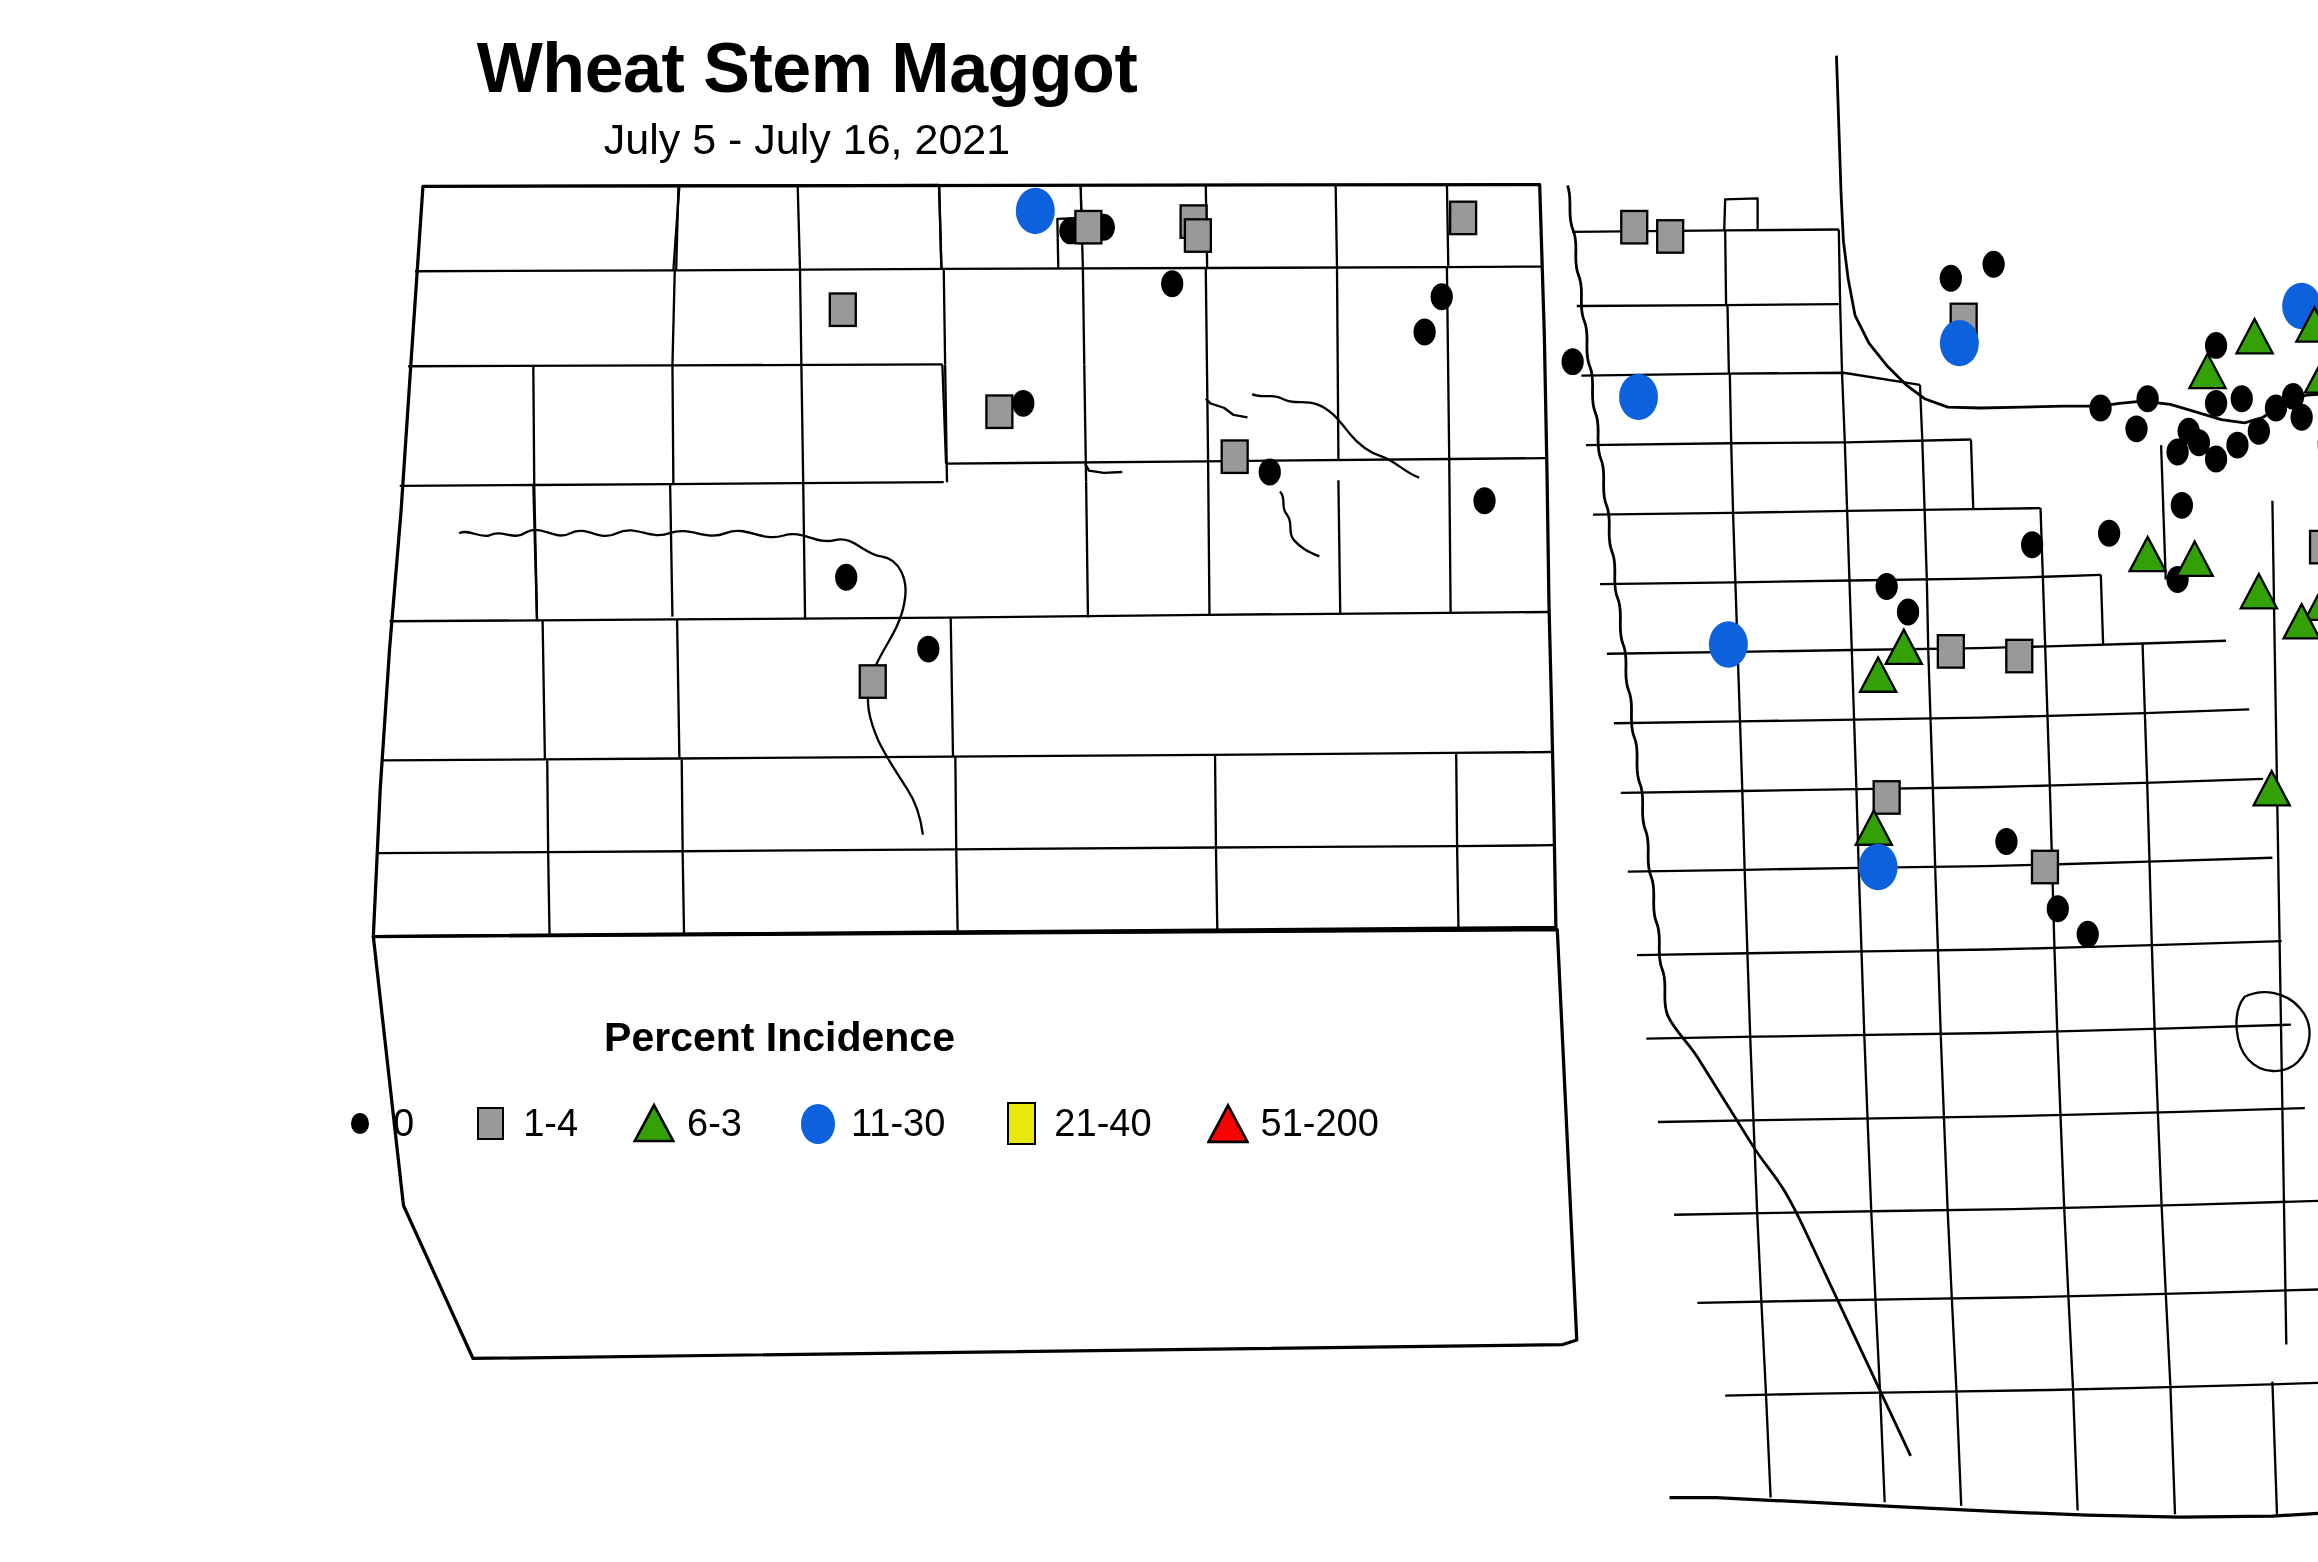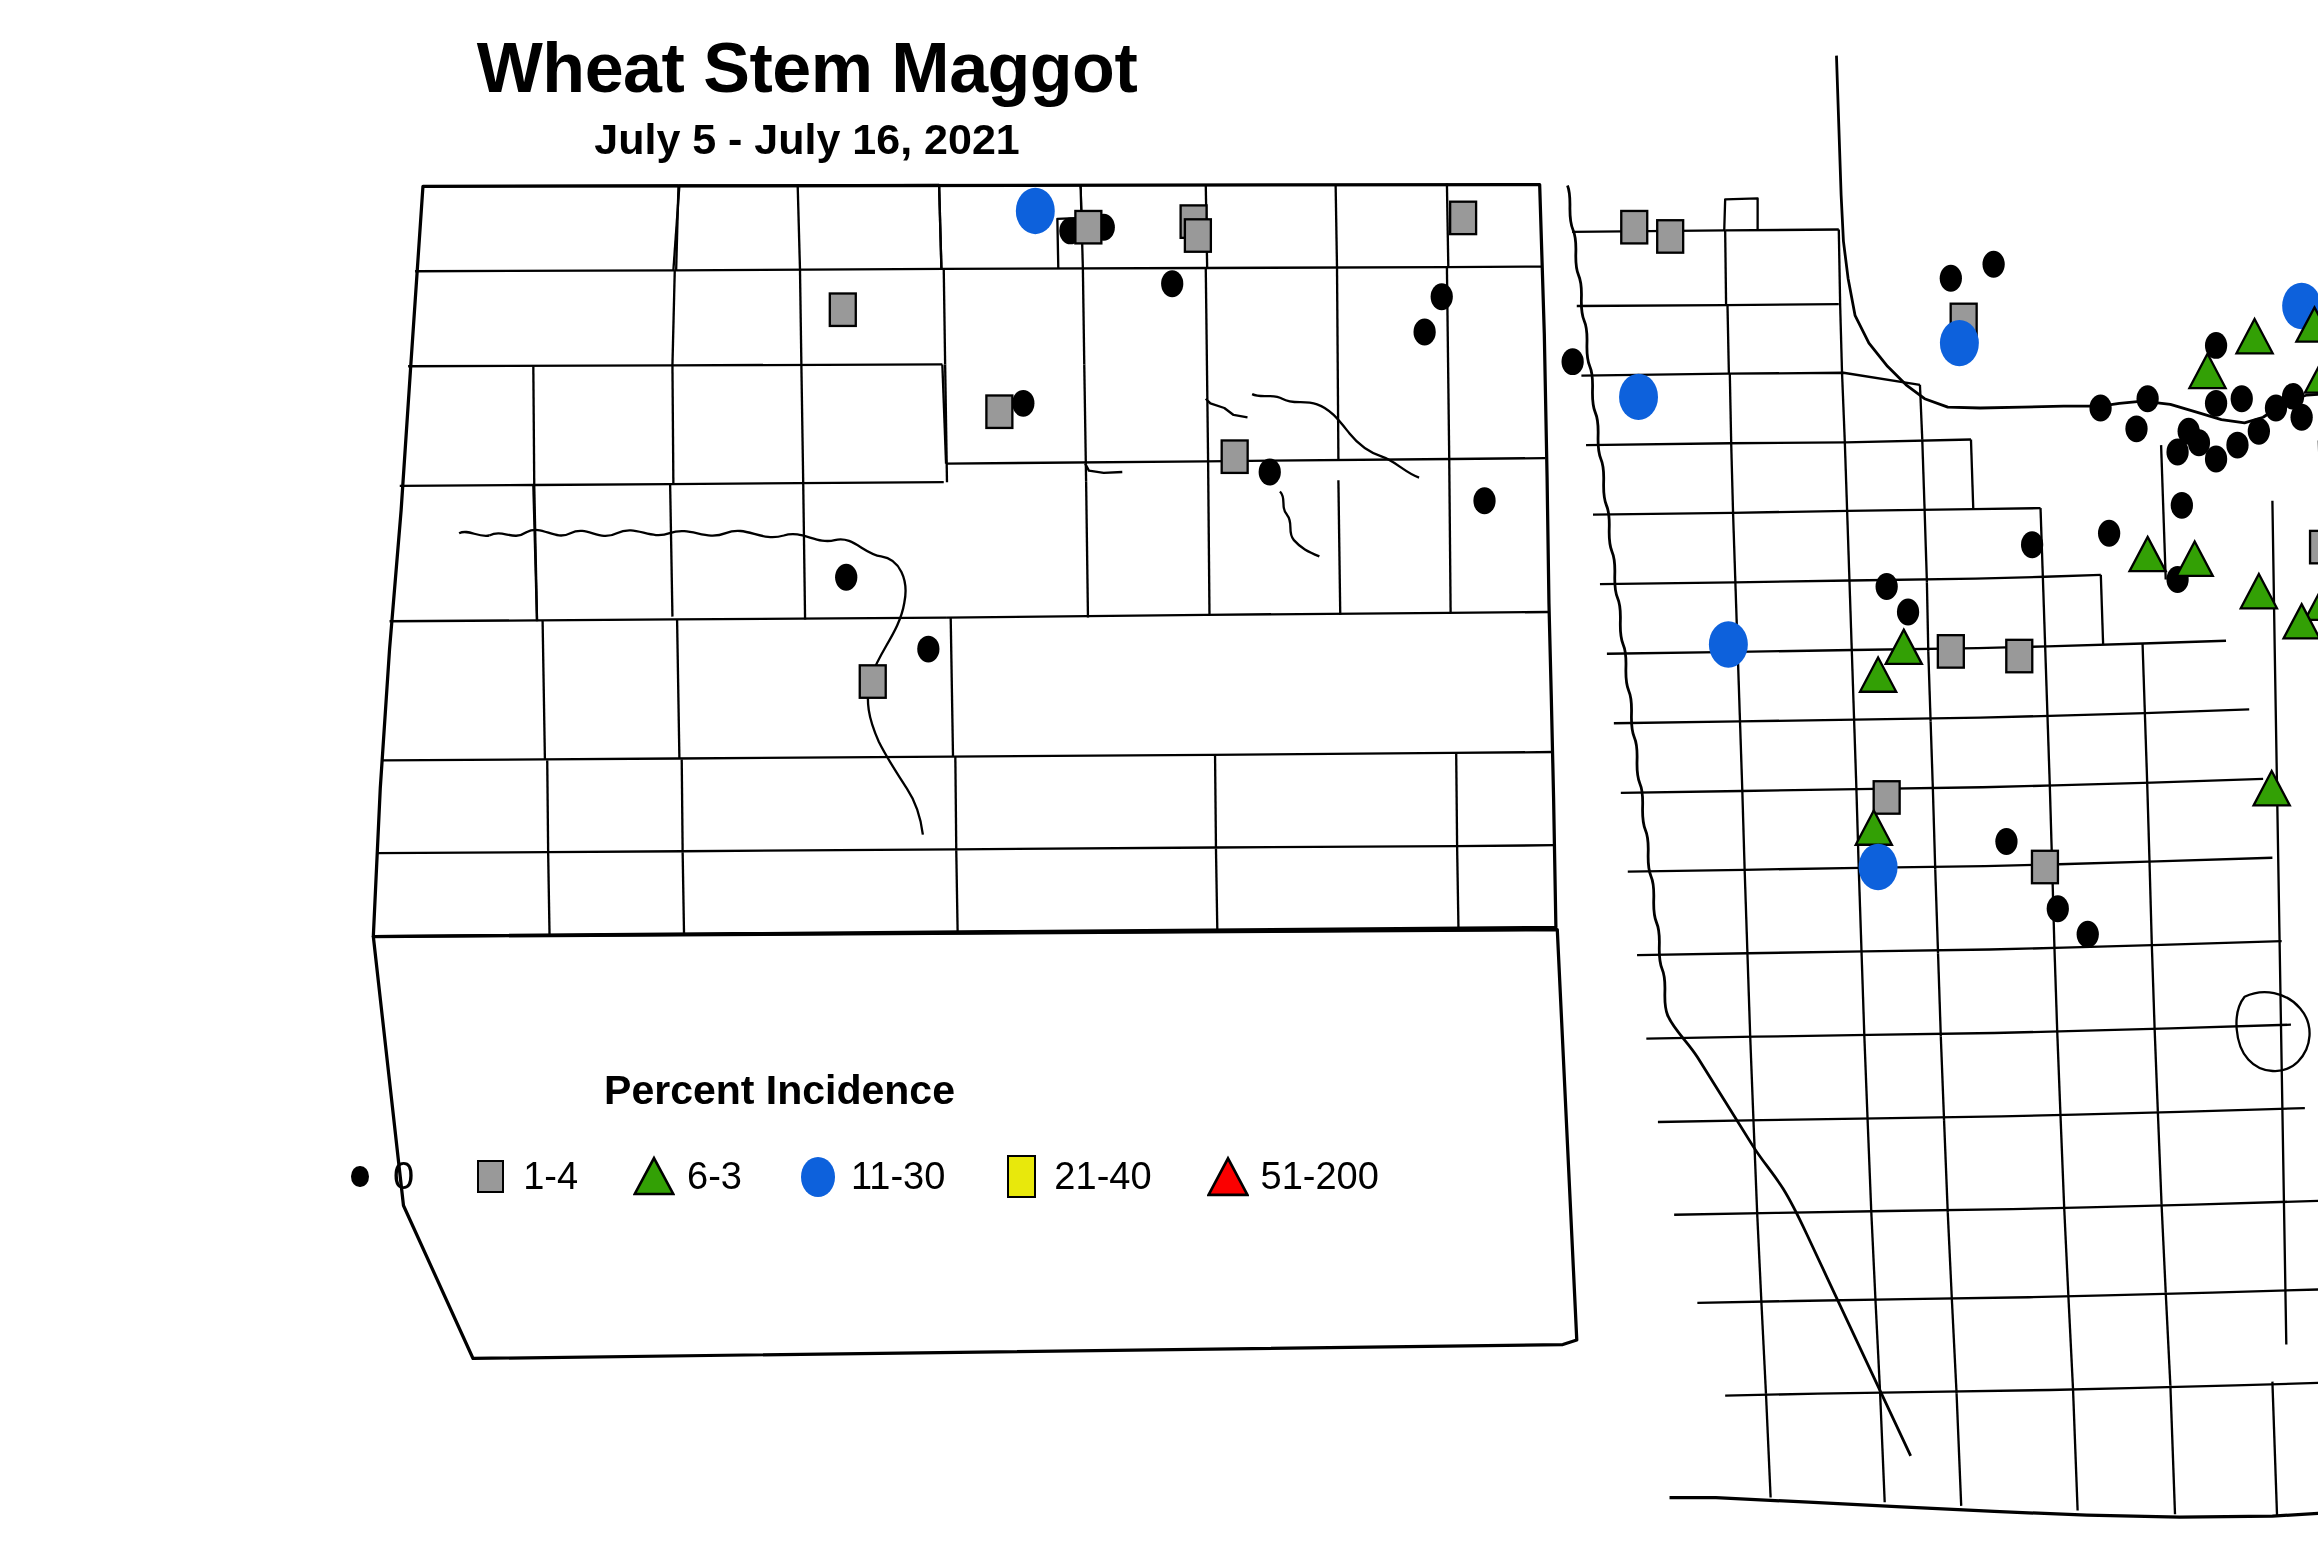--- a/index.html
+++ b/index.html
@@ -26,37 +26,37 @@
     font-size: 70px;
     font-weight: bold;
     letter-spacing: -0.5px;
     line-height: 1.02;
     color: #000000;
     margin: 0;
     white-space: nowrap;
   }
   #map-subtitle {
     font-size: 43px;
-    font-weight: bold;
+    font-weight: normal;
     color: #000000;
     margin: 10.2px 0 0 0;
     white-space: nowrap;
   }
   
   #map-svg {
     position: absolute;
     left: 0; top: 0;
     width: 2994px;
     height: 1562px;
   }
   
   #legend {
     position: absolute;
     left: 246px;
-    top: 1067px;
+    top: 1014px;
     width: 1438px;
   }
   #legend-title {
     font-size: 41px;
     font-weight: bold;
     color: #000000;
     text-align: center;
     width: 1067px;
     margin: 0 0 41px 0;
   }

